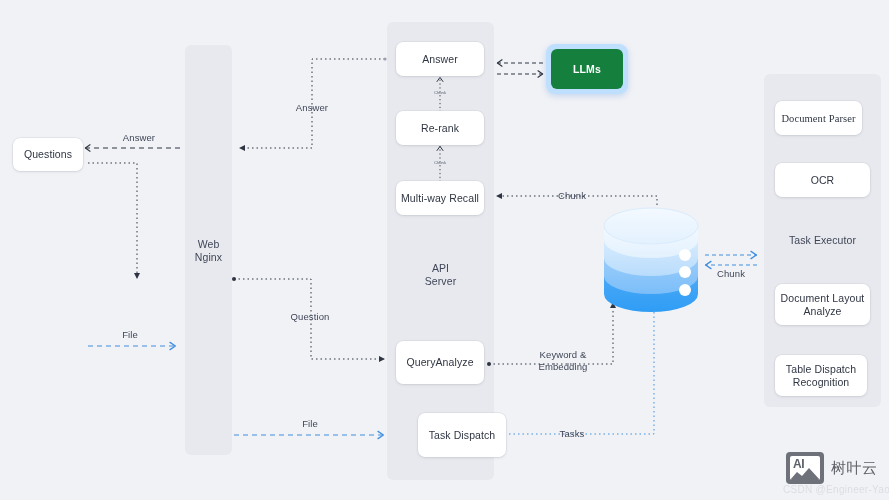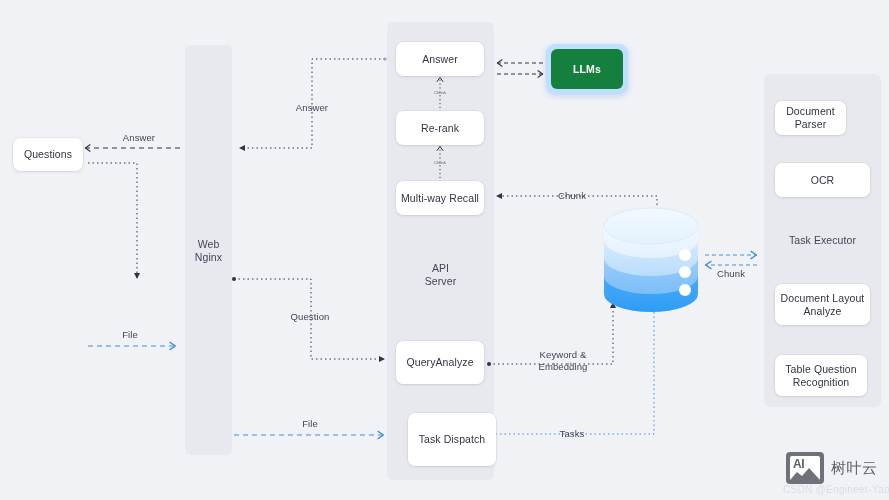--- a/index.html
+++ b/index.html
@@ -279,45 +279,45 @@
 
   <div class="node" style="left:396px; top:111px; width:88px; height:34px;">
     <span>Re-rank</span>
   </div>
 
   <div class="node" style="left:396px; top:341px; width:88px; height:43px; flex-direction:row;">
     <span>Query</span>
     <span>Analyze</span>
   </div>
 
-  <div class="node" style="left:408px; top:413px; width:88px; height:53px;">
+  <div class="node" style="left:418px; top:413px; width:88px; height:44px;">
     <span>Task Dispatch</span>
   </div>
 
   <div class="llm-outer" style="left:546px; top:44px; width:82px; height:50px;">
     <div class="llm-inner">
       <span>LLMs</span>
     </div>
   </div>
 
-  <div class="node" style="left:775px; top:101px; width:71px; height:34px;">
+  <div class="node" style="left:775px; top:101px; width:87px; height:34px;font-family:Liberation Serif, serif;">
     <span>Document Parser</span>
   </div>
 
   <div class="node" style="left:775px; top:163px; width:95px; height:34px;">
     <span>OCR</span>
   </div>
 
   <div class="node" style="left:775px; top:284px; width:95px; height:41px; flex-direction:column;">
     <span>Document Layout</span>
     <span>Analyze</span>
   </div>
 
   <div class="node" style="left:775px; top:355px; width:92px; height:41px; flex-direction:column;">
-    <span>Table Question</span>
+    <span>Table Dispatch</span>
     <span>Recognition</span>
   </div>
 
   <div class="edge-label" style="left:115px; top:132px; width:48px;">
     <span>Answer</span>
   </div>
 
   <div class="edge-label" style="left:288px; top:102px; width:48px;">
     <span>Answer</span>
   </div>

